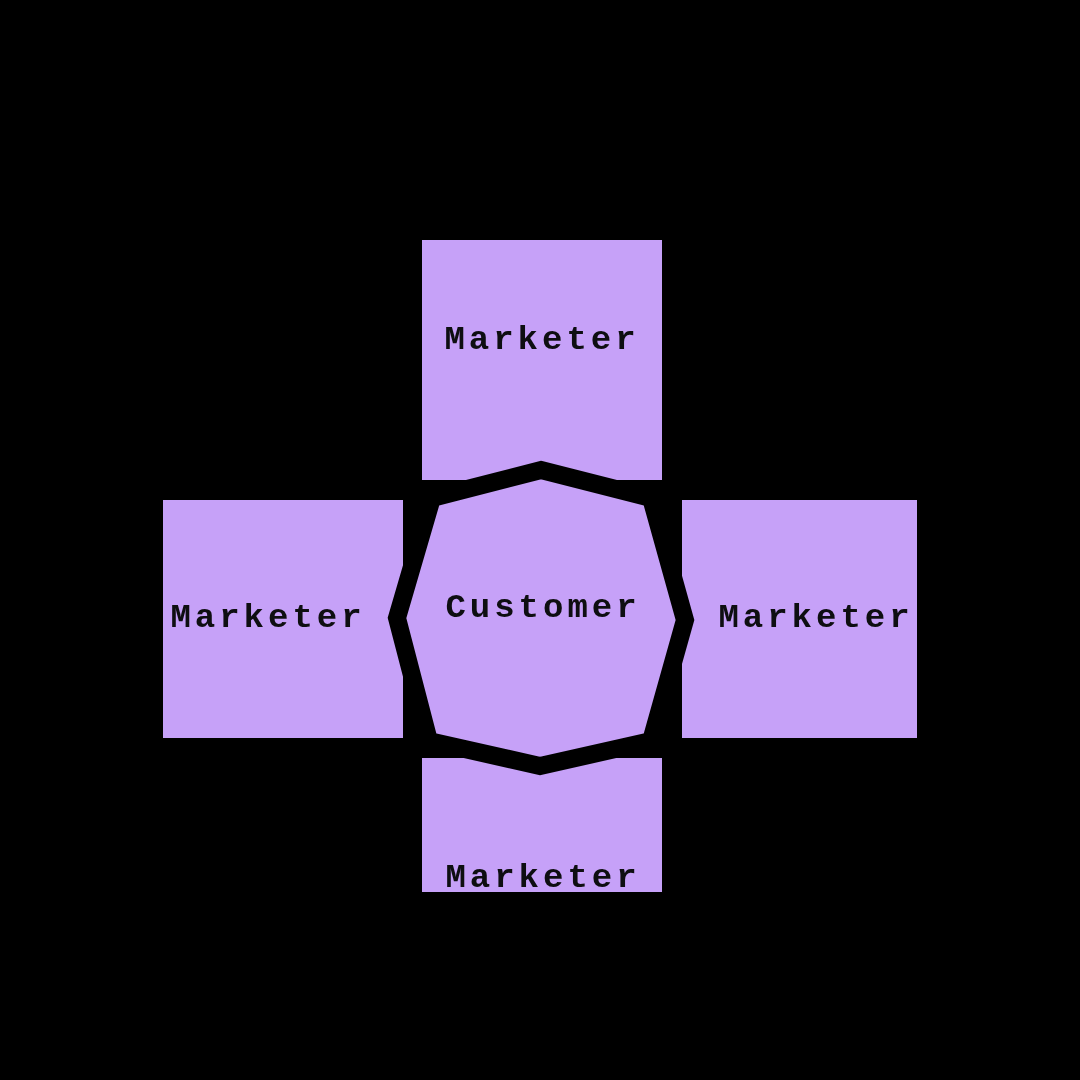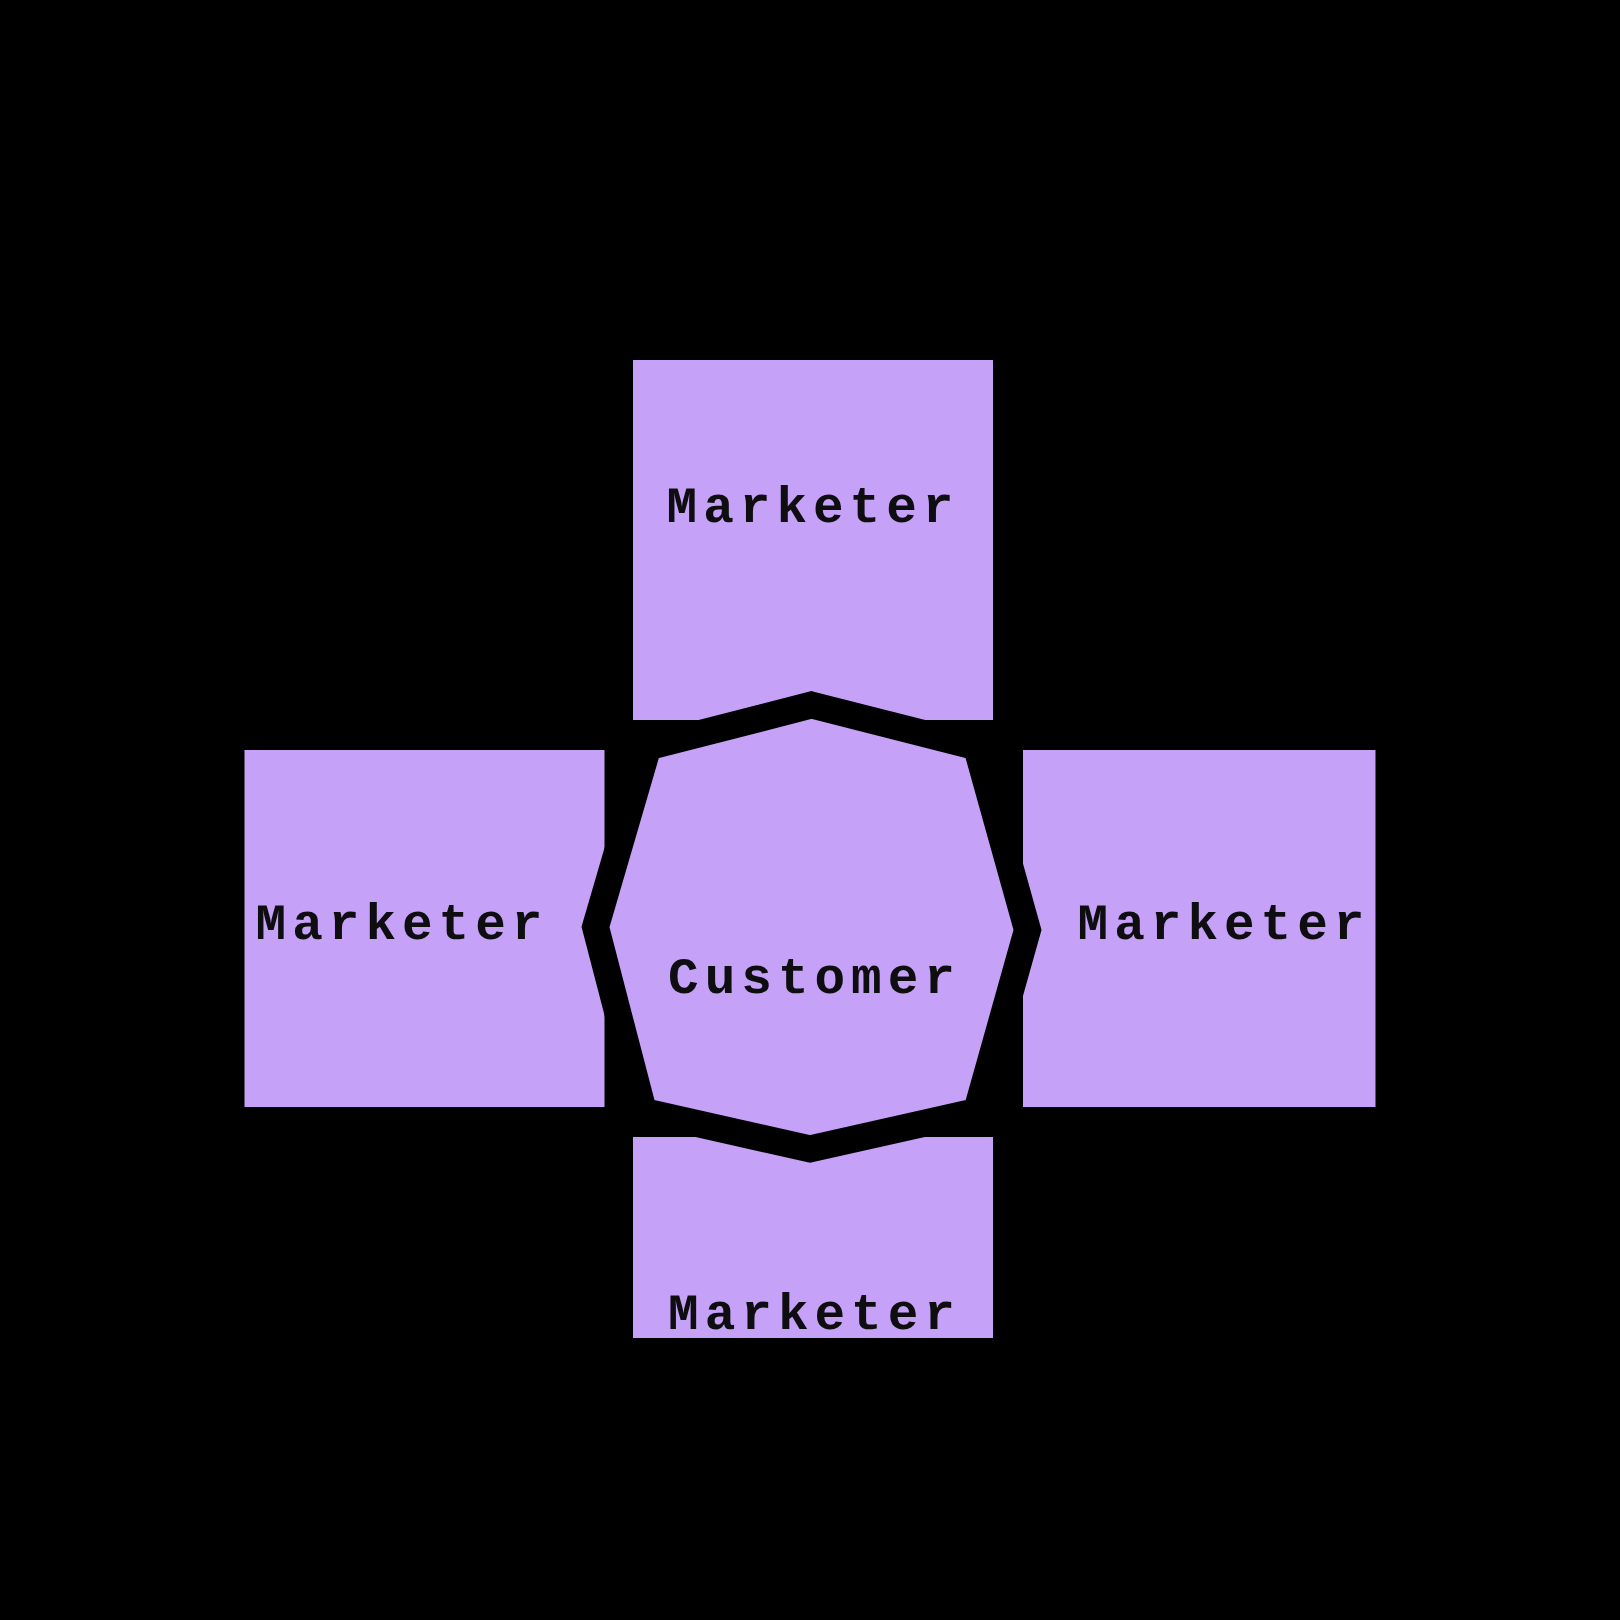--- a/index.html
+++ b/index.html
@@ -33,21 +33,21 @@
     font-weight: 700;
     font-size: 34px;
     letter-spacing: 4px;
     white-space: nowrap;
     line-height: 1;
   }
   .label-top    { left: 542px; top: 340px; }
   .label-left   { left: 268px; top: 618px; }
   .label-right  { left: 816px; top: 618px; }
   .label-bottom { left: 543px; top: 878px; }
-  .label-center { left: 543px; top: 654px; }
+  .label-center { left: 543px; top: 608px; }
 </style>
 </head>
 <body>
 
 <div class="canvas">
 
   <svg class="diagram-svg" width="1080" height="1080" viewBox="0 0 1080 1080">
     <rect class="box" x="422" y="240" width="240" height="240"></rect>
     <rect class="box" x="422" y="758" width="240" height="240"></rect>
     <rect class="box" x="163" y="500" width="240" height="238"></rect>

